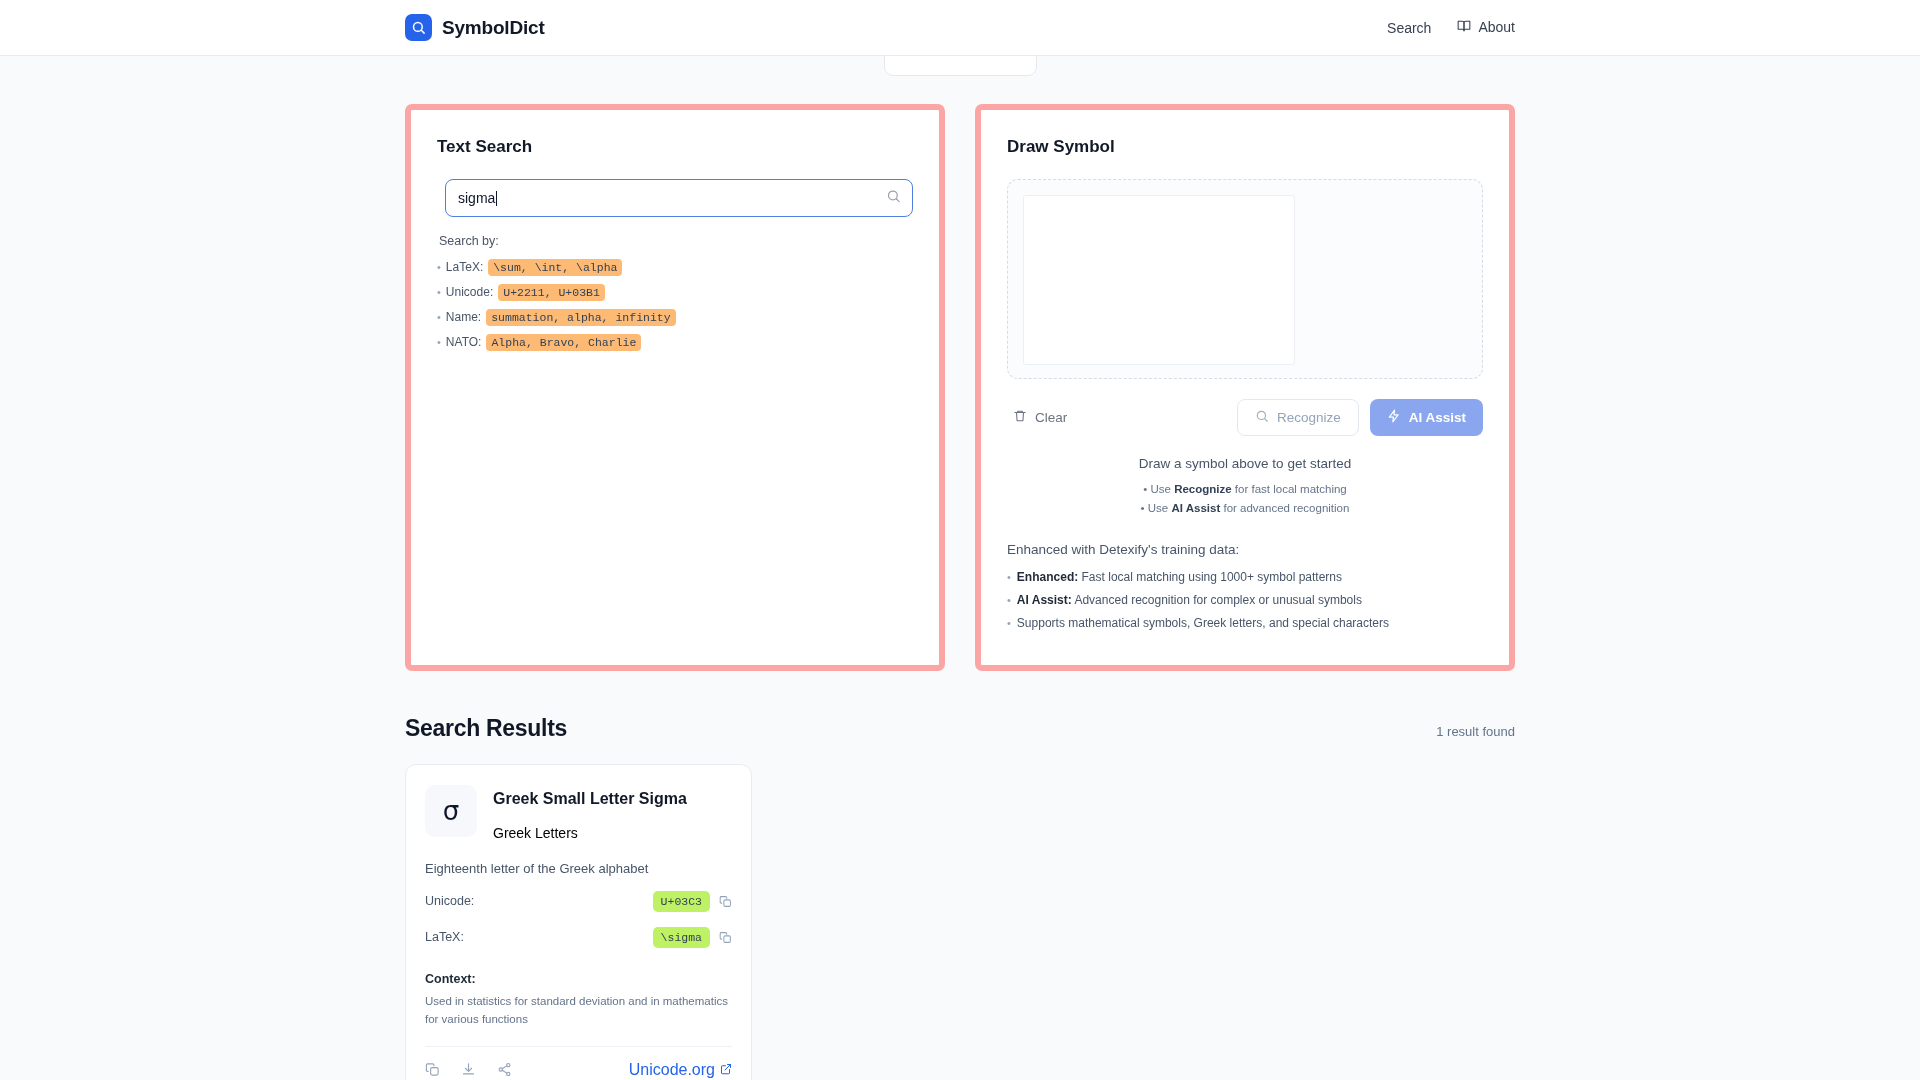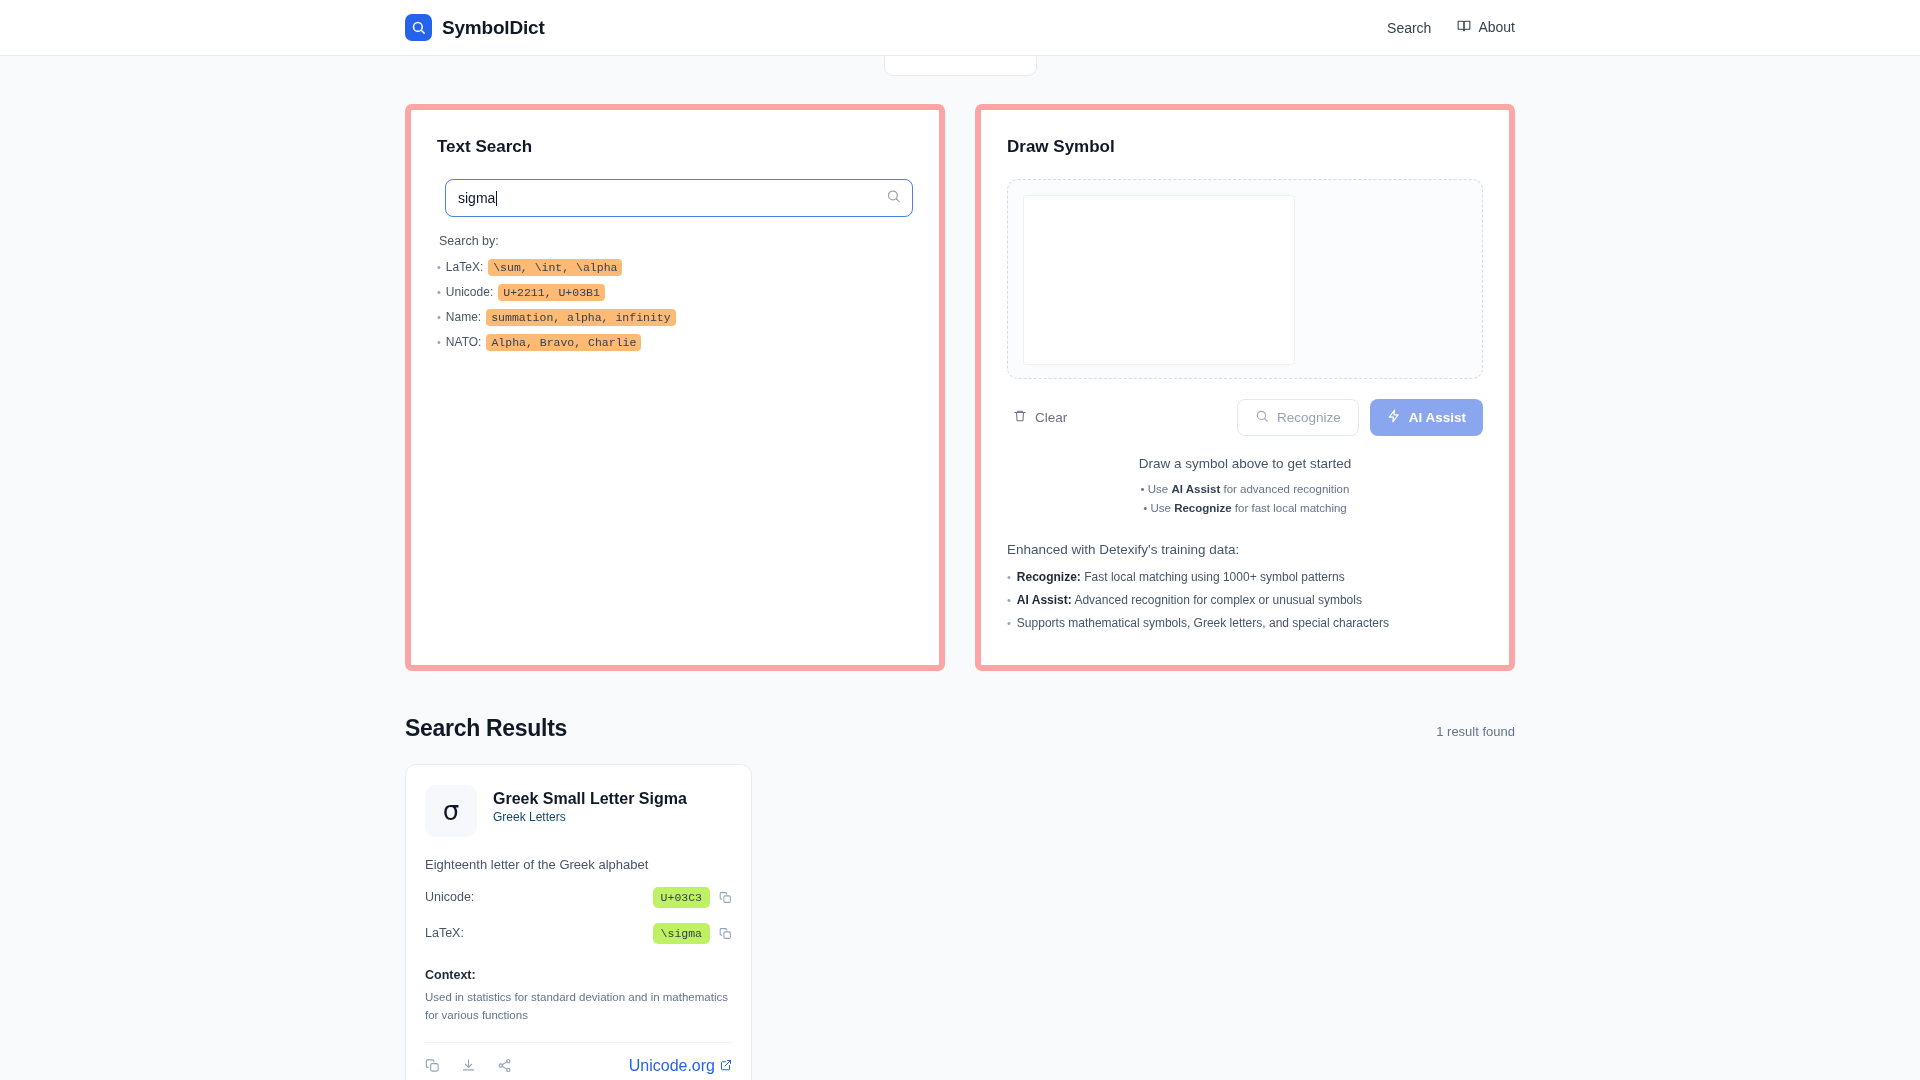--- a/index.html
+++ b/index.html
@@ -177,21 +177,21 @@
   .result-head { display: flex; align-items: flex-start; gap: 16px; }
   .glyph-tile {
     width: 52px; height: 52px; border-radius: 10px;
     background: #f6f8fb;
     display: flex; align-items: center; justify-content: center;
     font-size: 26px; color: #0f172a;
     font-family: "DejaVu Sans", sans-serif;
     flex-shrink: 0;
   }
   .result-name { font-size: 16px; font-weight: 700; color: #111827; margin-top: 5px; }
-  .result-cat { font-size: 12px; color: #0c4a6e; margin-top: 2px; }
+  .result-cat { font-size: 14px; color: #000000; margin-top: 17px; }
   .result-desc { font-size: 13px; color: #475569; margin-top: 20px; }
 
   .kv-row {
     display: flex; align-items: center; justify-content: space-between;
     margin-top: 15px;
   }
   .kv-key { font-size: 12.5px; color: #475569; }
   .kv-right { display: flex; align-items: center; gap: 9px; }
   .kv-val {
     font-family: "Liberation Mono", monospace;
@@ -331,34 +331,34 @@
                 </svg>
               </span>
               <span>AI Assist</span>
             </button>
           </div>
 
           <div class="draw-hint-main">Draw a symbol above to get started</div>
           <div class="draw-hint-sub">
             <div>
               <span>•</span>
-              <span>Use </span><b>AI Assist</b><span> for advanced recognition</span>
+              <span>Use </span><b>Recognize</b><span> for fast local matching</span>
             </div>
             <div>
               <span>•</span>
-              <span>Use </span><b>Recognize</b><span> for fast local matching</span>
+              <span>Use </span><b>AI Assist</b><span> for advanced recognition</span>
             </div>
           </div>
 
           <div class="detexify">
             <div class="detexify-title">Enhanced with Detexify's training data:</div>
             <ul class="detexify-list">
               <li>
                 <span class="bullet">•</span>
-                <span><b>Recognize:</b><span> Fast local matching using 1000+ symbol patterns</span></span>
+                <span><b>Enhanced:</b><span> Fast local matching using 1000+ symbol patterns</span></span>
               </li>
               <li>
                 <span class="bullet">•</span>
                 <span><b>AI Assist:</b><span> Advanced recognition for complex or unusual symbols</span></span>
               </li>
               <li>
                 <span class="bullet">•</span>
                 <span>Supports mathematical symbols, Greek letters, and special characters</span>
               </li>
             </ul>

